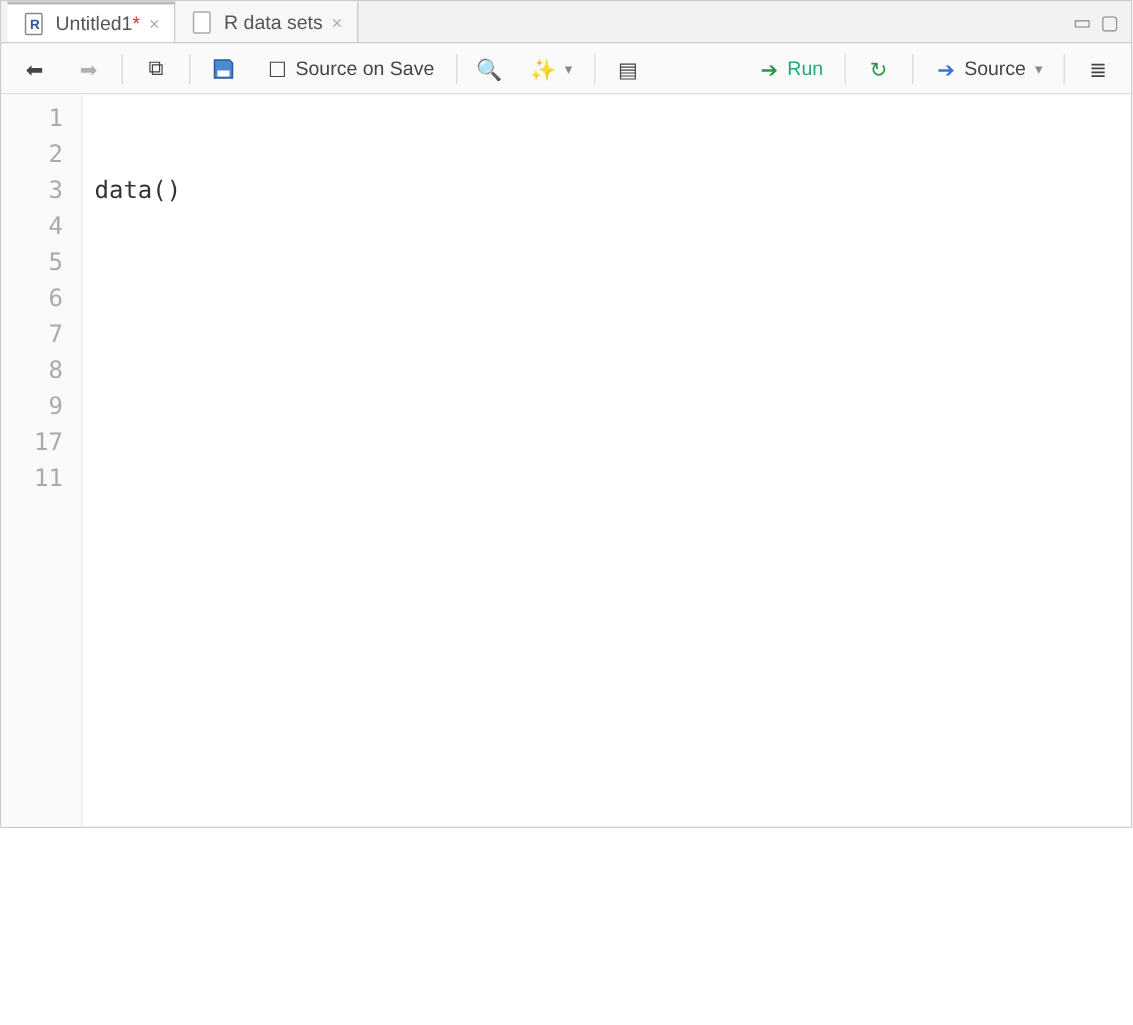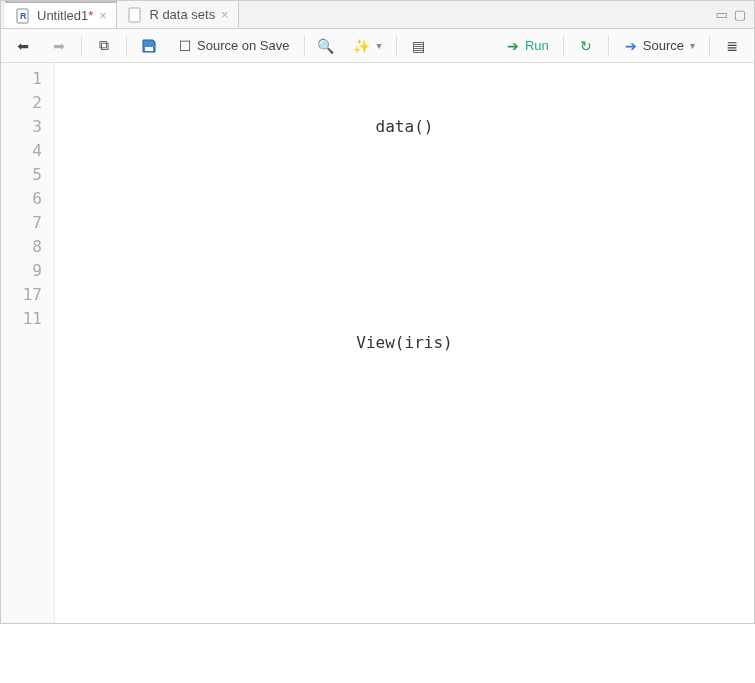--- a/index.html
+++ b/index.html
@@ -82,21 +82,21 @@
   .gutter {
     width: 54px;
     text-align: right;
     color: #aaa;
     padding: 4px 12px 4px 4px;
     user-select: none;
     background: #fafafa;
     border-right: 1px solid #eee;
   }
   .code-area { padding: 4px 8px; flex: 1; color: #333; white-space: pre; }
-  .code-line { height: 24px; text-align: center; }
+  .code-line { height: 24px; }
 </style>
 </head>
 <body>
 
 <div class="pane">
 
   <div class="tab-bar">
     <div class="tab active">
       <span class="icon icon-blue">
         <svg width="16" height="16" viewBox="0 0 16 16">
@@ -191,21 +191,20 @@
         <div>7</div>
         <div>8</div>
         <div>9</div>
         <div>17</div>
         <div>11</div>
     </div>
     <div class="code-area">
       <div class="code-line">data()</div>
       <div class="code-line"></div>
       <div class="code-line"></div>
-      <div class="code-line">View(iris)</div>
       <div class="code-line"></div>
       <div class="code-line"></div>
       
       
       
     </div>
   </div>
 
 </div>
 

